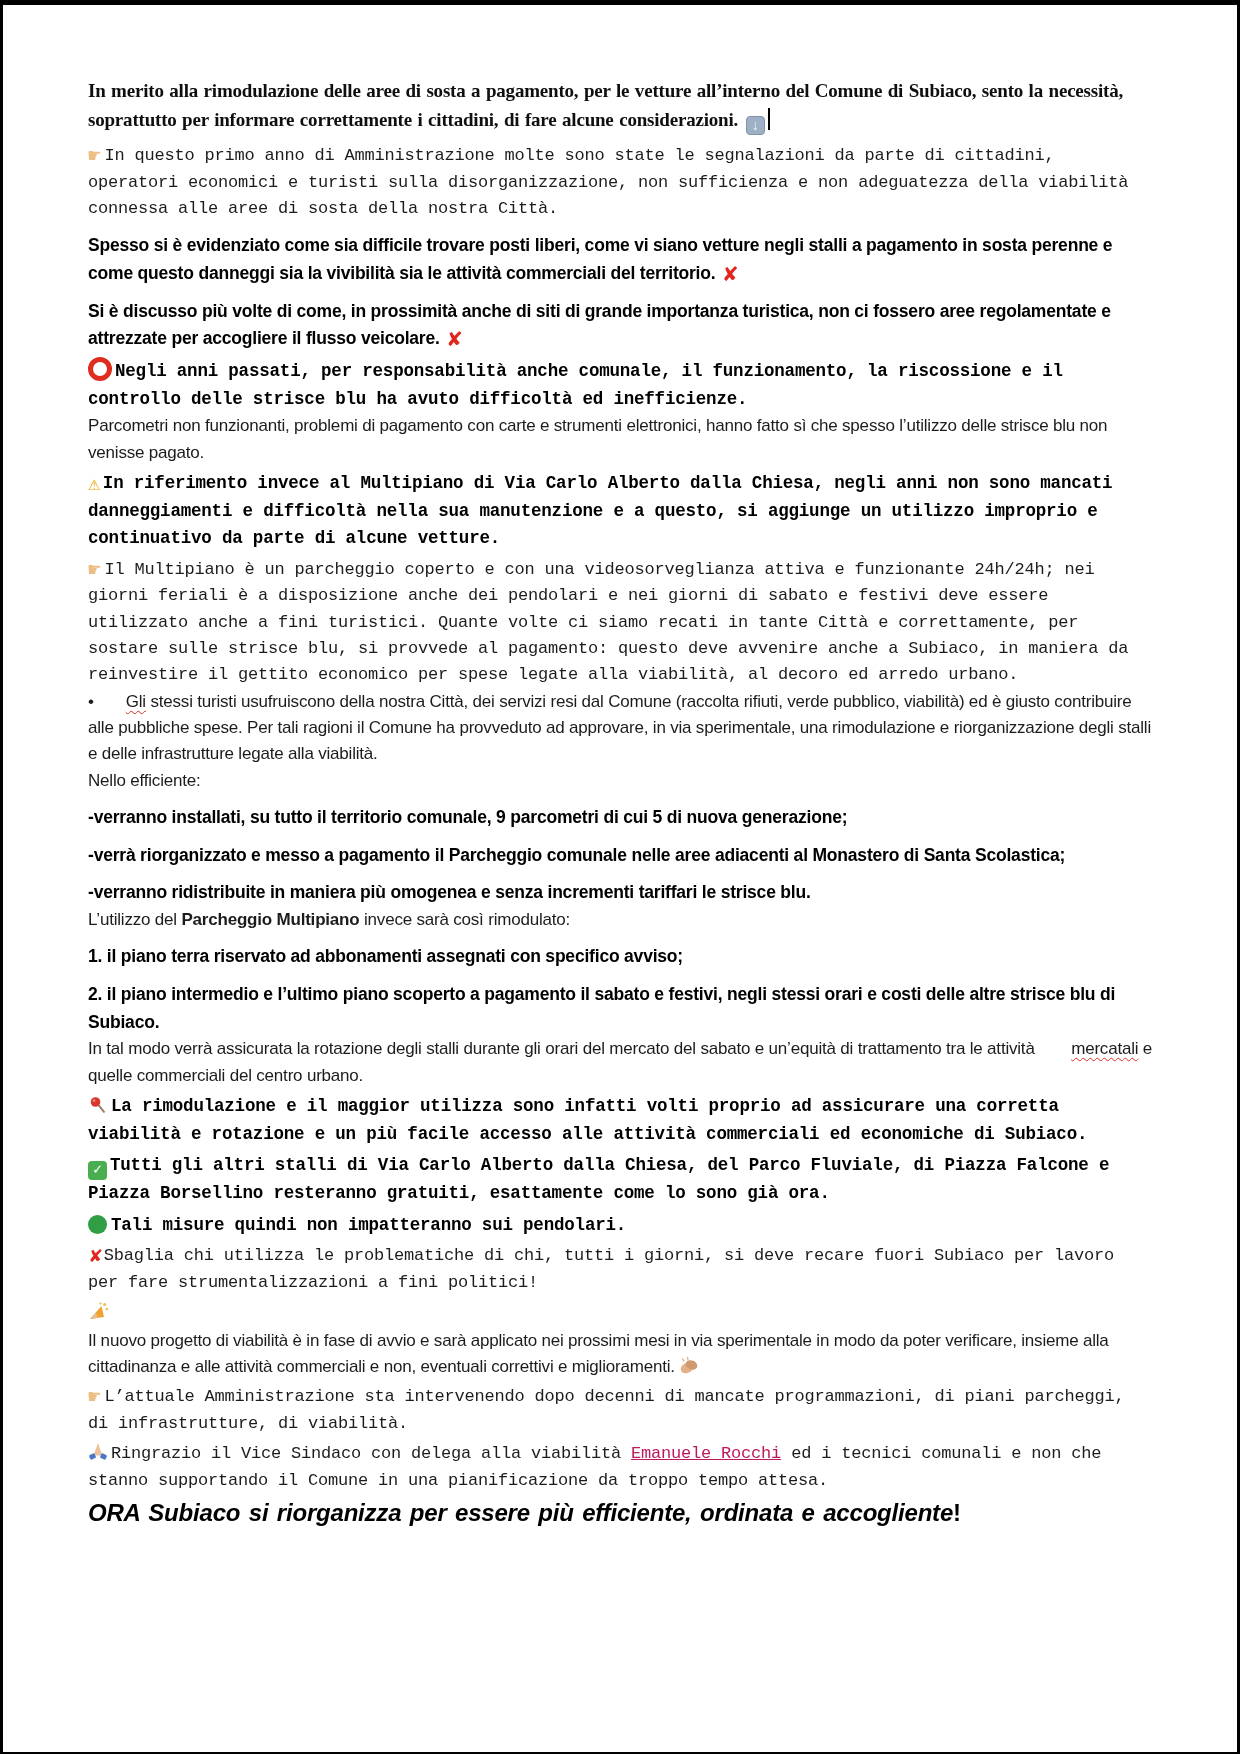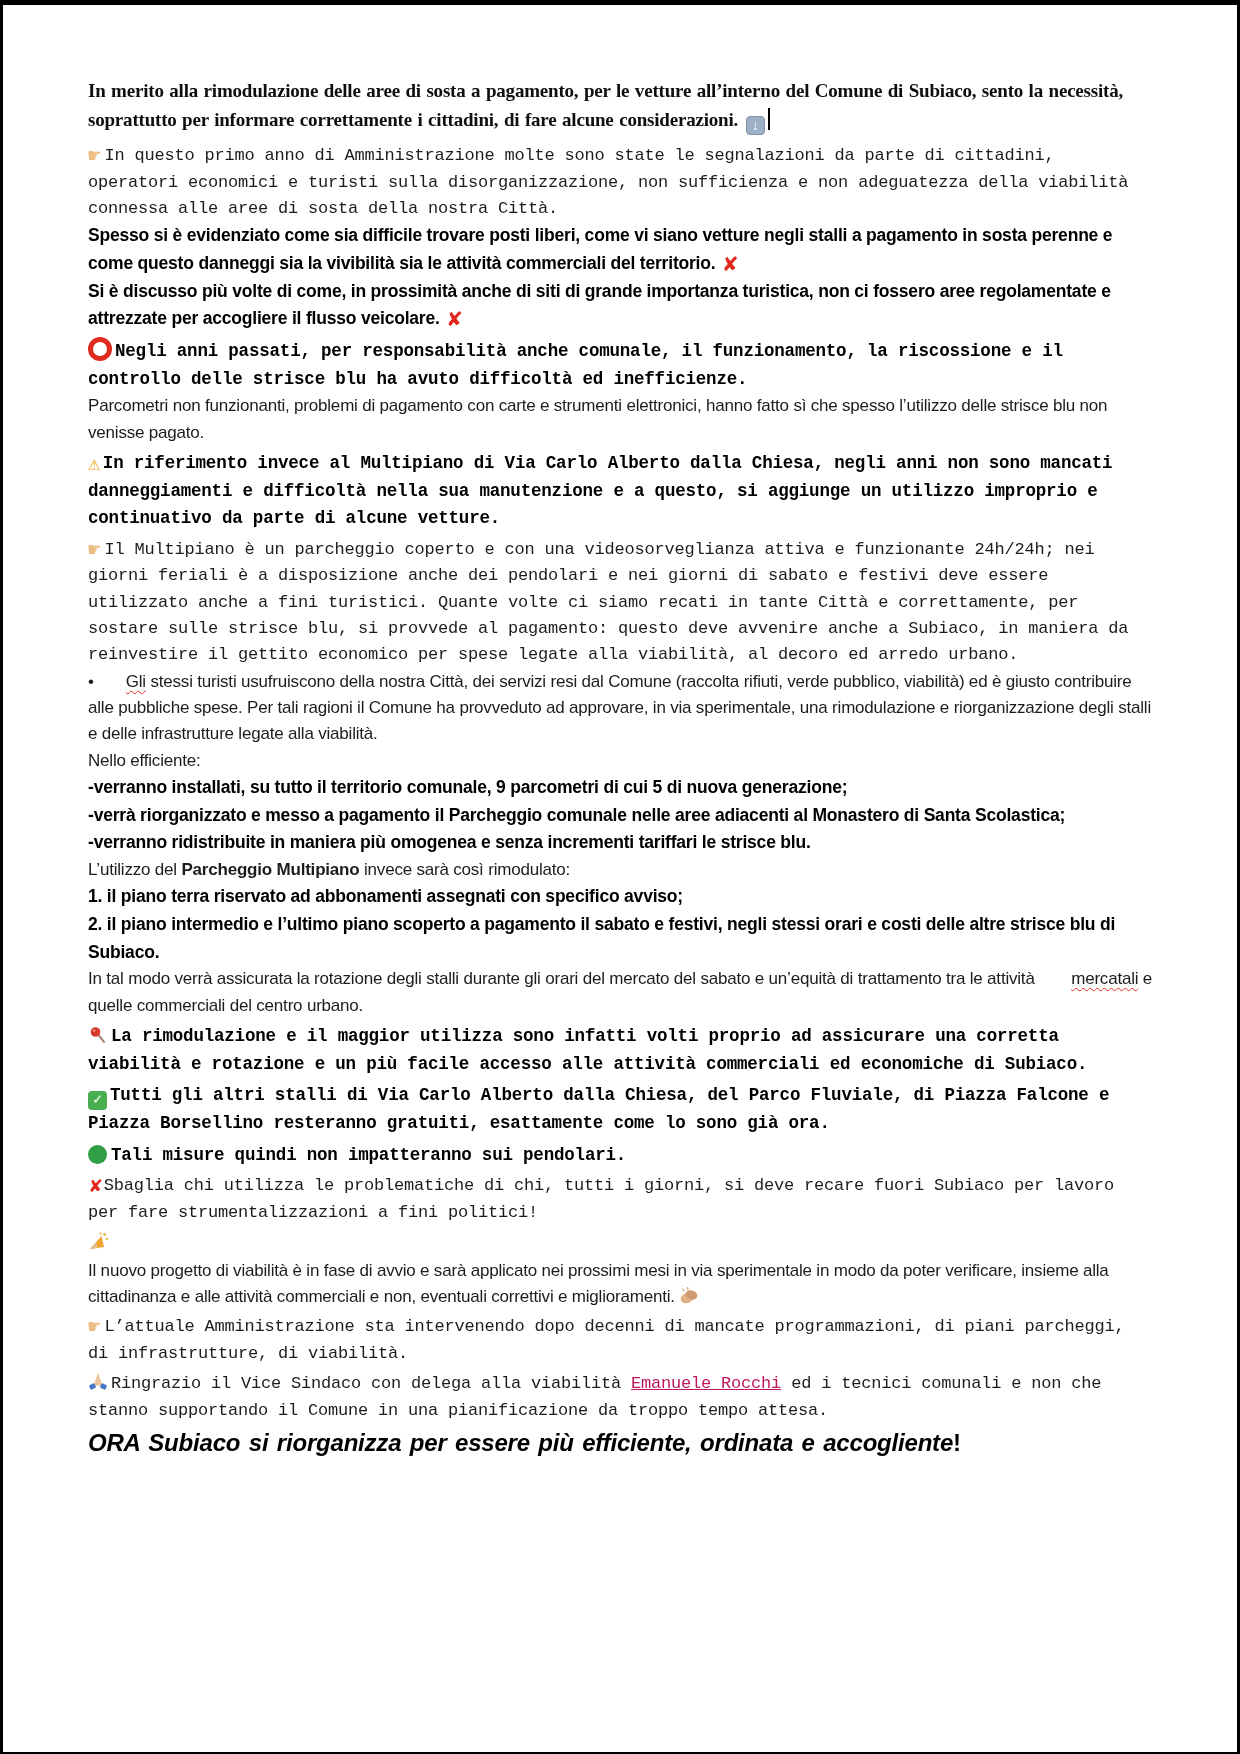--- a/index.html
+++ b/index.html
@@ -16,21 +16,21 @@
     position:absolute;top:0;left:0;right:0;bottom:0;
     padding:76px 86px 40px 88px;box-sizing:border-box;background:#fff;border-radius:22px;
   }
   .para{margin:0;letter-spacing:-0.2px;color:#1c1c1c;}
   .serif-bold{
     font-family:"Liberation Serif","DejaVu Serif",serif;
     font-weight:700;font-size:19px;line-height:1.55;color:#0f0f0f;
     margin-bottom:8px;word-spacing:1px;
   }
   .sans-regular{font-size:17px;line-height:1.55;font-weight:400;}
-  .sans-bold{font-size:17.5px;line-height:1.58;font-weight:700;color:#000;}
+  .sans-bold{font-size:17.5px;line-height:1.58;font-weight:700;color:#000;margin-top:10px;}
   .sans-bold-italic{font-size:24px;line-height:1.6;font-weight:700;font-style:italic;color:#000;word-spacing:2px;}
   .icon-lead{margin-top:4px;font-family:Liberation Mono, monospace;}
   .b{font-weight:700;}
   .up{font-style:normal;}
   .misspelled{text-decoration:underline wavy #e02b1f;text-decoration-thickness:1px;text-underline-offset:3px;margin-left:32px;}
   .doc-link{color:#be185d;text-decoration:underline;}
   .caret{display:inline-block;width:2px;height:22px;background:#000;vertical-align:-4px;margin-left:3px;}
 
   .icon{display:inline-block;line-height:1;}
   .icon.pointing-right-icon{color:#ecbe83;font-size:21px;vertical-align:-3px;margin-right:4px;}

